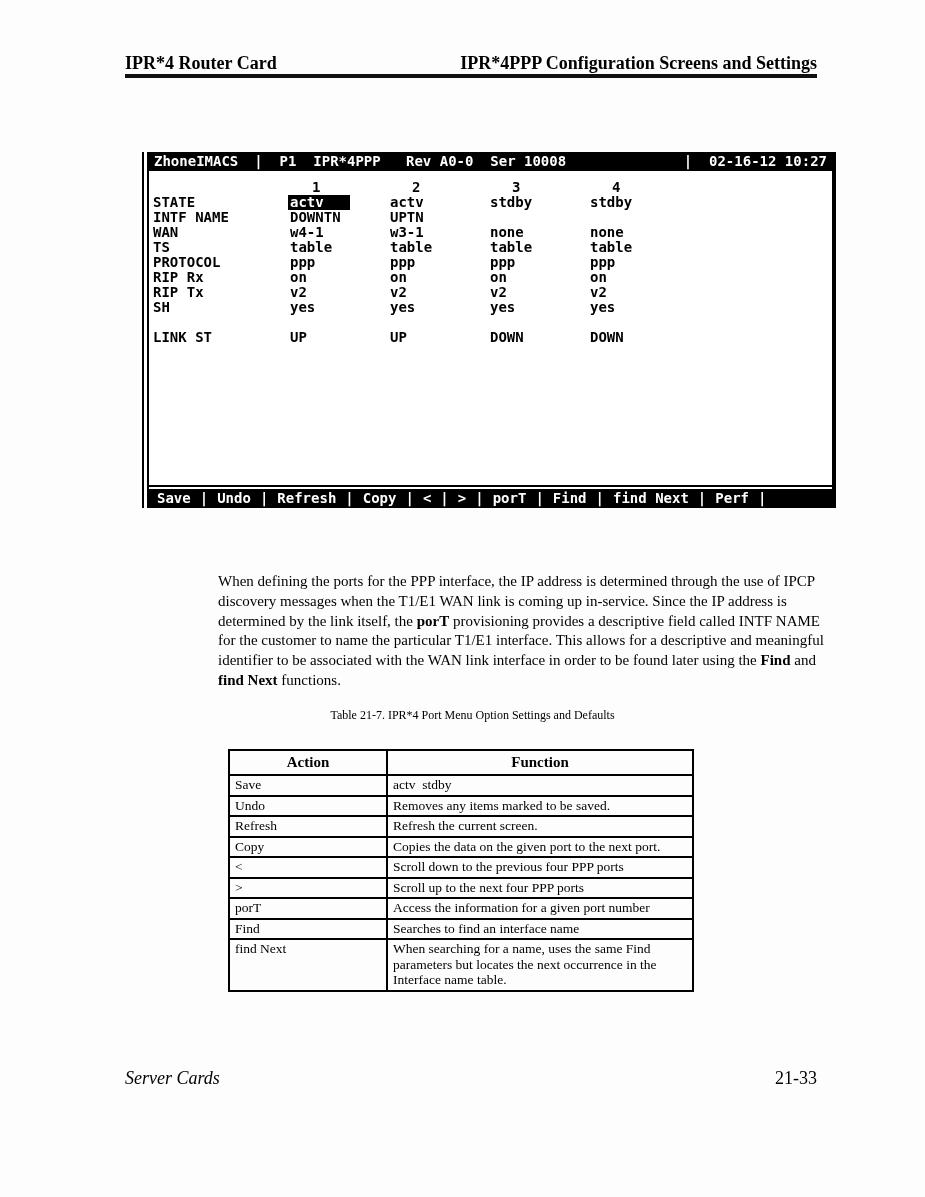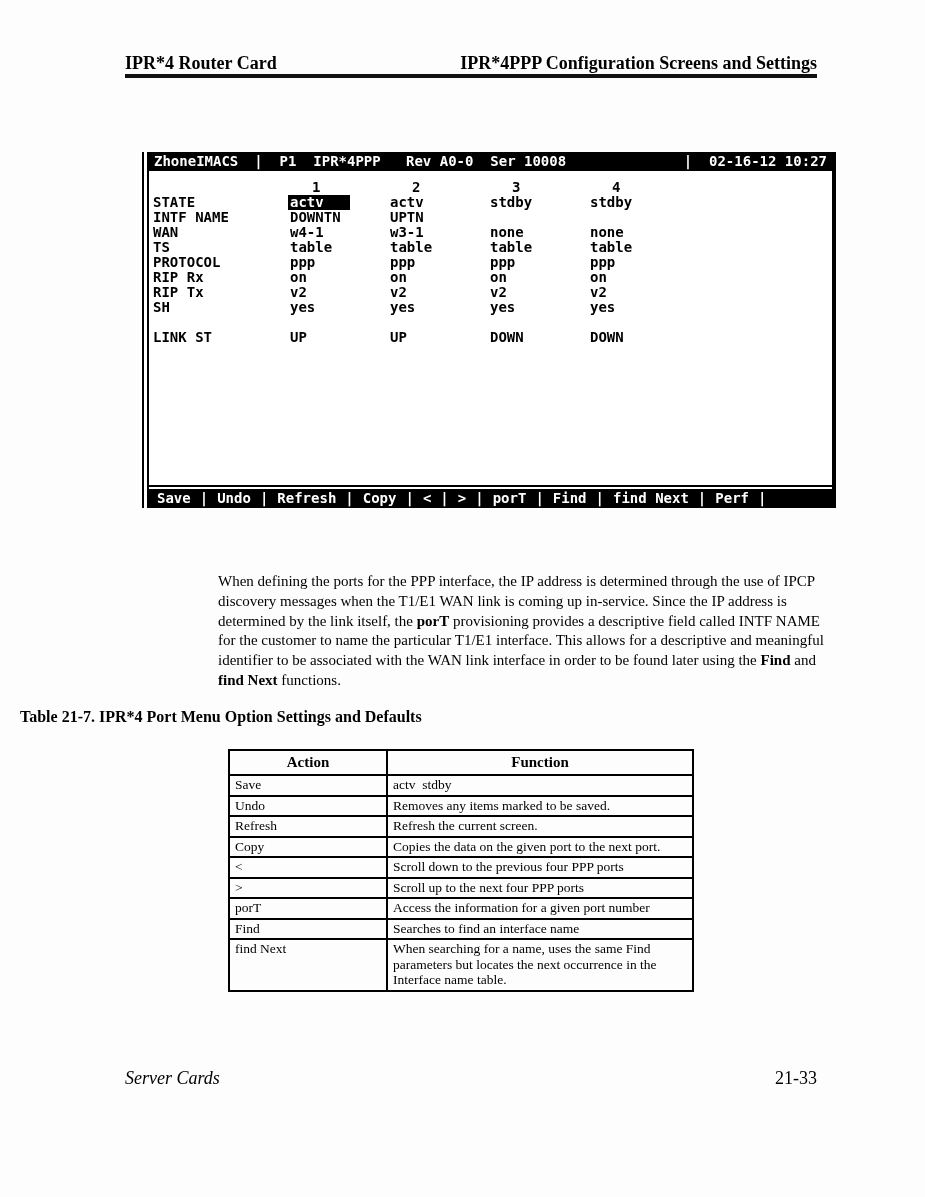--- a/index.html
+++ b/index.html
@@ -55,21 +55,21 @@
     position:absolute; top:526px; left:20px; width:905px;
     text-align:center; font-weight:bold; font-size:18px;
   }
   .body-text {
     position:absolute; top:572px; left:200px; width:618px;
     font-size:15px; line-height:19.8px; text-align:left;margin-left:18px;
   }
   .body-text .b { font-weight:bold; }
   .table-title {
     position:absolute; top:708px; left:20px; width:905px;
-    text-align:left; font-weight:bold; font-size:16px;
+    text-align:center; font-weight:normal; font-size:12px;
   }
 
   
   .doc-table {
     position:absolute; top:749px; left:228px;
     border-collapse:collapse; table-layout:fixed;
   }
   .doc-table th, .doc-table td { border:2px solid #000; }
   .doc-table th {
     font-size:15px; font-weight:bold; text-align:center; padding:3px 4px;margin-top:30px;

